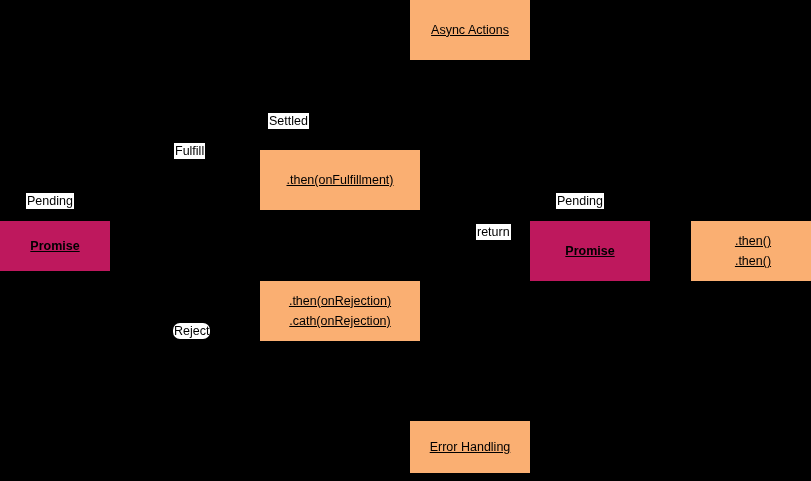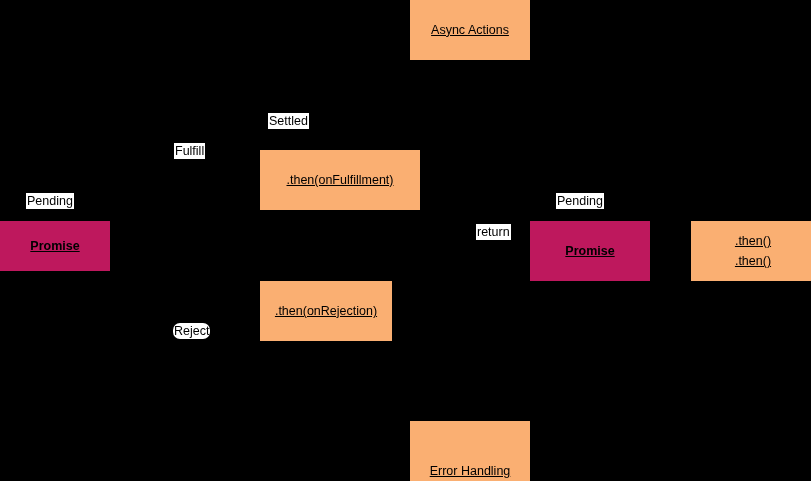--- a/index.html
+++ b/index.html
@@ -93,25 +93,26 @@
 
   <div class="node blue" style="left:530px; top:221px; width:120px; height:60px;">
     <span class="line">Promise</span>
   </div>
 
   <div class="node orange" style="left:691px; top:221px; width:124px; height:60px;">
     <span class="line">.then()</span>
     <span class="line">.then()</span>
   </div>
 
-  <div class="node orange" style="left:260px; top:281px; width:132px; height:60px;">
+  <div class="node orange" style="left:260px; top:281px; width:160px; height:60px;">
     <span class="line">.then(onRejection)</span>
+    <span class="line">.cath(onRejection)</span>
   </div>
 
   <div class="edge-label" style="left:173px; top:323px;border-radius:7px;">
     <span>Reject</span>
   </div>
 
-  <div class="node orange" style="left:410px; top:421px; width:120px; height:60px;justify-content:flex-end;">
+  <div class="node orange" style="left:410px; top:421px; width:120px; height:52px;">
     <span class="line">Error Handling</span>
   </div>
 
 </div>
 
 </body></html>

